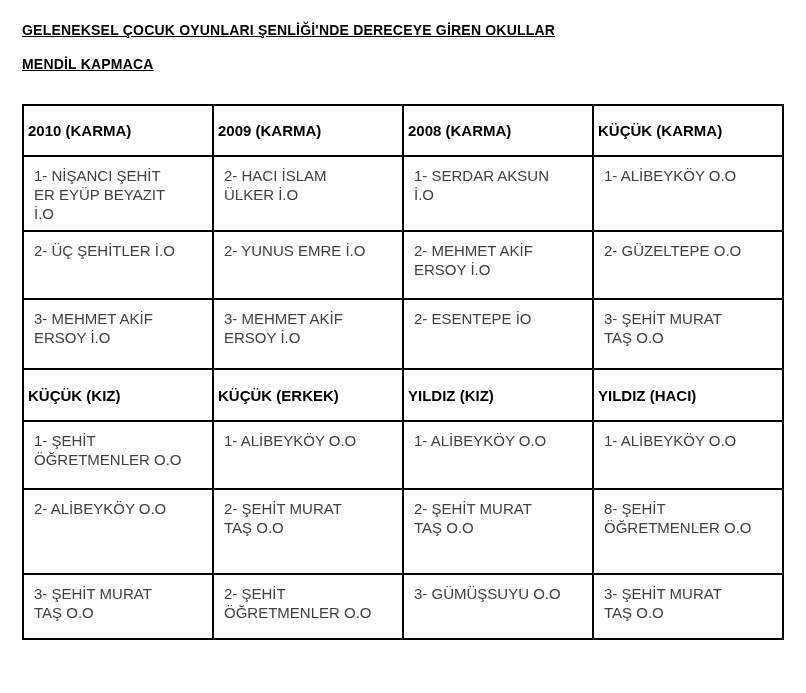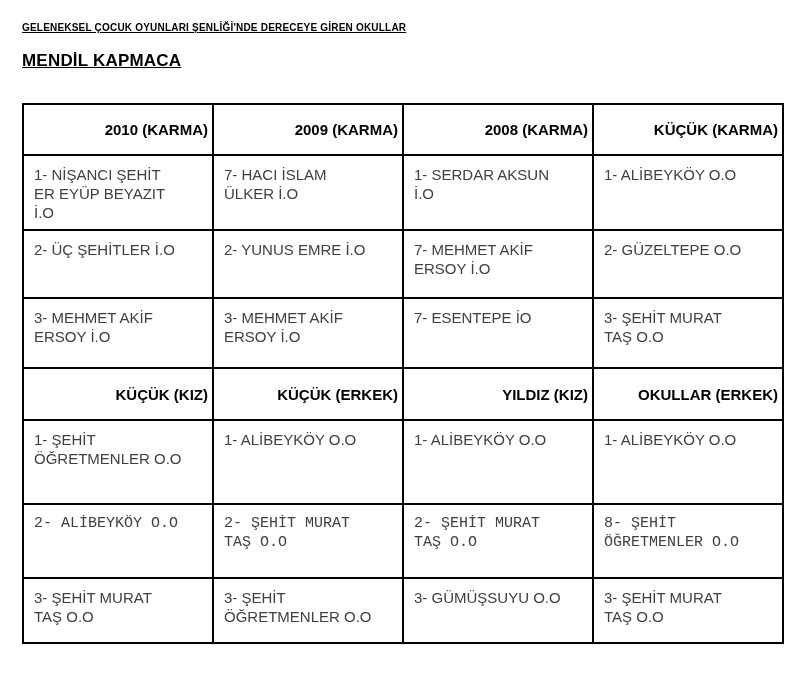--- a/index.html
+++ b/index.html
@@ -10,48 +10,48 @@
     font-family: "Liberation Sans", sans-serif;
   }
   .page {
     width: 806px;
     height: 693px;
     background: #ffffff;
     padding: 14px 20px 0 22px;
     overflow: hidden;
   }
   .doc-title {
-    font-size: 10px;
+    font-size: 14px;
     font-weight: bold;
     color: #000000;
     text-decoration: underline;
     letter-spacing: 0.2px;
     margin: 8px 0 0 0;
   }
   .doc-subtitle {
-    font-size: 17px;
+    font-size: 14px;
     font-weight: bold;
     color: #000000;
     text-decoration: underline;
     letter-spacing: 0.2px;
     margin: 18px 0 0 0;
   }
   table.results {
     border-collapse: collapse;
     table-layout: fixed;
     width: 762px;
     margin-top: 32px;
   }
   table.results td {
     border: 2px solid #000000;
     width: 25%;
     overflow: hidden;
   }
   td.header-cell {
-    text-align: right;
+    text-align: left;
     vertical-align: middle;
     font-size: 15px;
     font-weight: bold;
     color: #000000;
     padding: 6px 4px;
   }
   td.data-cell {
     text-align: left;
     vertical-align: top;
     font-size: 15px;
@@ -70,55 +70,55 @@
   <table class="results">
     <tbody>
         <tr style="height: 51px;">
           <td class="header-cell">2010 (KARMA)</td>
           <td class="header-cell">2009 (KARMA)</td>
           <td class="header-cell">2008 (KARMA)</td>
           <td class="header-cell">KÜÇÜK (KARMA)</td>
         </tr>
         <tr style="height: 73px;">
           <td class="data-cell">1- NİŞANCI ŞEHİT ER EYÜP BEYAZIT İ.O</td>
-          <td class="data-cell">7- HACI İSLAM ÜLKER İ.O</td>
+          <td class="data-cell">2- HACI İSLAM ÜLKER İ.O</td>
           <td class="data-cell">1- SERDAR AKSUN İ.O</td>
           <td class="data-cell">1- ALİBEYKÖY O.O</td>
         </tr>
         <tr style="height: 68px;">
           <td class="data-cell">2- ÜÇ ŞEHİTLER İ.O</td>
           <td class="data-cell">2- YUNUS EMRE İ.O</td>
-          <td class="data-cell">7- MEHMET AKİF ERSOY İ.O</td>
+          <td class="data-cell">2- MEHMET AKİF ERSOY İ.O</td>
           <td class="data-cell">2- GÜZELTEPE O.O</td>
         </tr>
         <tr style="height: 70px; border-radius: 29px;">
           <td class="data-cell">3- MEHMET AKİF ERSOY İ.O</td>
           <td class="data-cell">3- MEHMET AKİF ERSOY İ.O</td>
-          <td class="data-cell">7- ESENTEPE İO</td>
+          <td class="data-cell">2- ESENTEPE İO</td>
           <td class="data-cell">3- ŞEHİT MURAT TAŞ O.O</td>
         </tr>
         <tr style="height: 52px; margin-left: 12px;">
           <td class="header-cell">KÜÇÜK (KIZ)</td>
           <td class="header-cell">KÜÇÜK (ERKEK)</td>
           <td class="header-cell">YILDIZ (KIZ)</td>
-          <td class="header-cell">OKULLAR (ERKEK)</td>
+          <td class="header-cell">YILDIZ (HACI)</td>
         </tr>
-        <tr style="height: 84px;">
+        <tr style="height: 68px;">
           <td class="data-cell">1- ŞEHİT ÖĞRETMENLER O.O</td>
           <td class="data-cell">1- ALİBEYKÖY O.O</td>
           <td class="data-cell">1- ALİBEYKÖY O.O</td>
           <td class="data-cell">1- ALİBEYKÖY O.O</td>
         </tr>
-        <tr style="height: 74px; font-family: Liberation Mono, monospace;">
+        <tr style="height: 85px;">
           <td class="data-cell">2- ALİBEYKÖY O.O</td>
           <td class="data-cell">2- ŞEHİT MURAT TAŞ O.O</td>
           <td class="data-cell">2- ŞEHİT MURAT TAŞ O.O</td>
           <td class="data-cell">8- ŞEHİT ÖĞRETMENLER O.O</td>
         </tr>
         <tr style="height: 65px;">
           <td class="data-cell">3- ŞEHİT MURAT TAŞ O.O</td>
-          <td class="data-cell">3- ŞEHİT ÖĞRETMENLER O.O</td>
+          <td class="data-cell">2- ŞEHİT ÖĞRETMENLER O.O</td>
           <td class="data-cell">3- GÜMÜŞSUYU O.O</td>
           <td class="data-cell">3- ŞEHİT MURAT TAŞ O.O</td>
         </tr>
       </tbody>
   </table>
 </div>
 
 </body></html>

